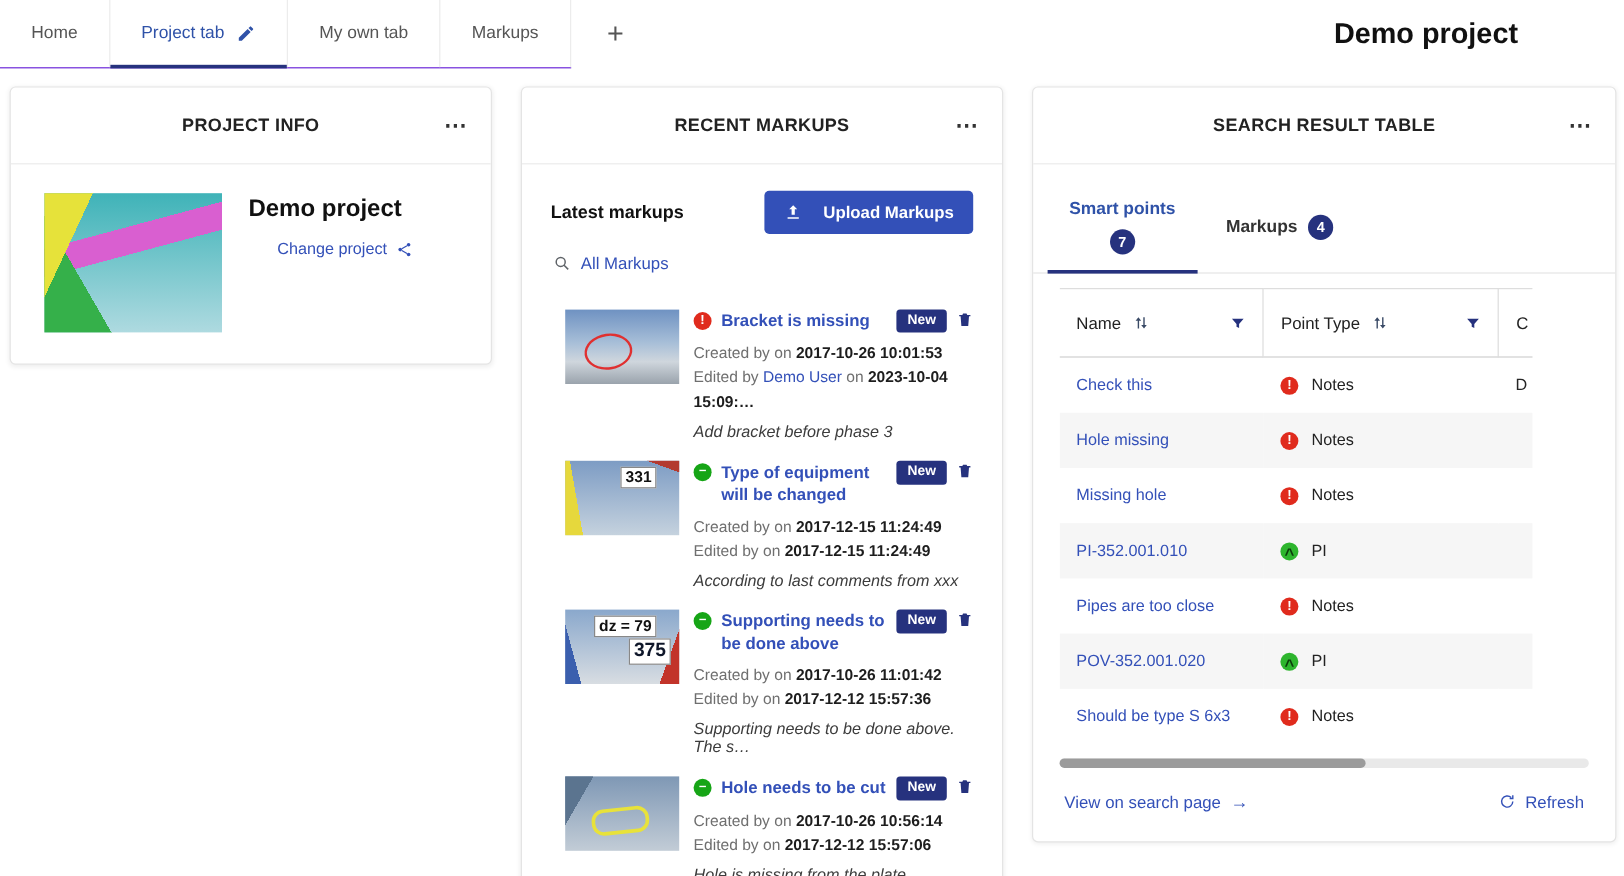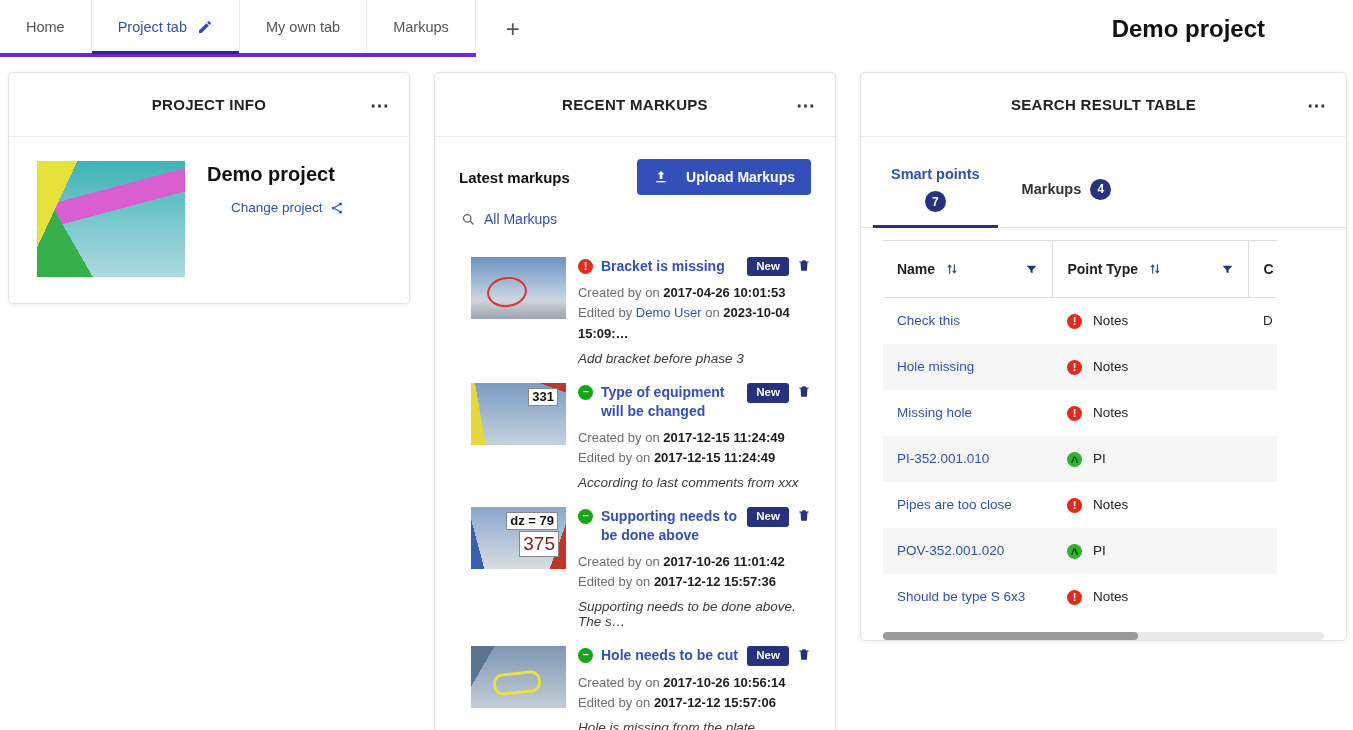--- a/index.html
+++ b/index.html
@@ -14,21 +14,21 @@
   *{box-sizing:border-box;}
   body{
     margin:0;width:1353px;height:730px;overflow:hidden;
     font-family:"Liberation Sans",sans-serif;background:#fff;color:var(--text);
   }
   .he:empty{display:none;}
   svg{display:block;}
 
   
   .topbar{display:flex;align-items:stretch;height:57px;}
-  .tabs{display:flex;border-bottom:4px solid #6d28d9;}
+  .tabs{display:flex;border-bottom:1px solid #6d28d9;}
   .tab{display:flex;align-items:center;gap:10px;padding:0 26px;font-size:14.5px;color:#555;
        border-right:1px solid #ececec;cursor:pointer;position:relative;white-space:nowrap;}
   .tab.active{color:#2f52a8;}
   .tab.active::after{content:"";position:absolute;left:0;right:0;bottom:-1px;height:3px;background:var(--navy);}
   .add-tab{display:flex;align-items:center;padding:0 30px;font-size:24px;color:#555;cursor:pointer;font-weight:300;}
   .topbar-title{margin-left:auto;margin-right:88px;align-self:center;font-size:24px;font-weight:700;color:#111;}
 
   
   .main{display:flex;gap:24px;padding:15px 6px 0 8px;align-items:flex-start;}
   .card{background:#fff;border:1px solid var(--border);border-radius:5px;box-shadow:0 1px 4px rgba(0,0,0,.07);width:430px;}
@@ -69,24 +69,24 @@
   .rm-thumb.t1::after{content:"";position:absolute;left:16px;top:20px;width:36px;height:26px;
     border:2px solid #e03030;border-radius:50%;transform:rotate(-8deg);}
   .rm-thumb.t2{background:linear-gradient(80deg,#e6d83c 0 14%,transparent 14%),
     linear-gradient(200deg,#b33a30 0 10%,transparent 10%),linear-gradient(180deg,#7d9cc4,#c5d2de);}
   .rm-thumb.t3{background:linear-gradient(75deg,#3b5fae 0 12%,transparent 12%),
     linear-gradient(290deg,#c2342a 0 14%,transparent 14%),linear-gradient(180deg,#8aa8cc,#d8dde2);}
   .rm-thumb.t4{background:linear-gradient(120deg,#5b748f 0 18%,transparent 18%),
     linear-gradient(180deg,#7f98b5,#c2ccd6);}
   .rm-thumb.t4::after{content:"";position:absolute;left:22px;top:26px;width:42px;height:16px;
     border:3px solid #e8e23a;border-radius:10px;transform:rotate(-6deg);}
-  .thumb-label{position:absolute;top:5px;right:8px;background:#fff;border:1px solid #888;color:#111;
+  .thumb-label{position:absolute;top:5px;right:19px;background:#fff;border:1px solid #888;color:#111;
     font-size:13px;font-weight:700;padding:0 3px;line-height:1.25;}
-  .thumb-label2{position:absolute;top:24px;right:7px;background:#fff;border:1px solid #888;color:#7f1d1d;
-    font-size:19px;font-weight:400;padding:0 3px;line-height:1.25;}
+  .thumb-label2{position:absolute;top:24px;right:7px;background:#fff;border:1px solid #888;color:#0f172a;
+    font-size:16px;font-weight:700;padding:0 3px;line-height:1.25;}
   .rm-content{flex:1;min-width:0;}
   .rm-title-row{display:flex;align-items:flex-start;gap:8px;}
   .dot{width:15px;height:15px;border-radius:50%;flex-shrink:0;display:flex;align-items:center;justify-content:center;
        color:#fff;font-weight:700;font-size:11px;margin-top:2px;line-height:1;}
   .dot[data-status="red"]{background:var(--red);}
   .dot[data-status="red"]::before{content:"!";}
   .dot[data-status="green"]{background:var(--green);}
   .dot[data-status="green"]::before{content:"–";margin-top:-2px;}
   .dot[data-status="pi"]{background:#2eb52e;}
   .dot[data-status="pi"]::before{content:"^";color:#0b3d0b;font-size:14px;font-weight:900;margin-top:5px;}
@@ -102,21 +102,21 @@
   
   .st-tabs{display:flex;gap:6px;padding:0 12px;border-bottom:1px solid var(--border);margin-top:14px;}
   .st-tab{display:flex;align-items:center;gap:9px;padding:15px 18px;font-size:14.5px;color:#333;
           position:relative;font-weight:600;cursor:pointer;}
   .st-tab.active{color:#2f52a8;flex-direction:column;}
   .st-tab.active::after{content:"";position:absolute;left:0;right:0;bottom:-1px;height:3px;background:var(--navy);}
   .tab-badge{background:var(--navy);color:#fff;min-width:21px;height:21px;border-radius:50%;
              display:flex;align-items:center;justify-content:center;font-size:12px;font-weight:700;}
   .st-wrap{margin:12px 0 0 22px;overflow:hidden;width:394px;}
   table{border-collapse:collapse;table-layout:fixed;width:600px;}
-  thead th{border:1px solid #ddd;border-left:none;height:57px;padding:0 14px;font-size:14px;font-weight:700;
+  thead th{border:1px solid #ddd;border-left:none;height:57px;padding:0 14px;font-size:14px;font-weight:400;
            color:#222;text-align:left;}
   thead th .th-inner{display:flex;align-items:center;gap:10px;}
   thead th .funnel{margin-left:auto;}
   th.c-name{width:170px;}
   th.c-type{width:196px;}
   th.c-extra{width:234px;}
   tbody td{height:46px;padding:0 14px;font-size:13.5px;}
   tbody tr:nth-child(even){background:#f6f6f6;}
   td .name-link{color:var(--blue);text-decoration:none;cursor:pointer;}
   td .type-cell{display:flex;align-items:center;gap:11px;color:#222;}
@@ -222,21 +222,21 @@
               <span class="rm-title">Bracket is missing</span>
               <span class="badge-new">New</span>
               <span class="trash">
                 <svg width="14" height="15" viewBox="0 0 24 24" fill="#26327e">
                     <path d="M6 7h12l-1.1 14H7.1L6 7zm3.5-4h5l1 2H20v2H4V5h4.5l1-2z"></path>
                   </svg>
               </span>
             </div>
             <div class="rm-meta">
               <span>Created by on</span>
-              <b>2017-04-26 10:01:53</b><br>
+              <b>2017-10-26 10:01:53</b><br>
               <span>Edited by</span>
               <span class="user he">Demo User</span>
               <span class="he">on</span>
               <b>2023-10-04 15:09:…</b>
             </div>
             <div class="rm-desc">Add bracket before phase 3</div>
           </div>
         </div>
 
         <div class="rm-item">
@@ -457,15 +457,30 @@
             <td></td>
           </tr>
         </tbody>
       </table>
     </div>
 
     <div class="st-scroll">
       <div class="st-scroll-thumb"></div>
     </div>
 
+    <div class="st-footer">
+      <div class="st-link">
+        <span>View on search page</span>
+        <span class="arrow-glyph">→</span>
+      </div>
+      <div class="st-link">
+        <span>
+          <svg width="14" height="14" viewBox="0 0 24 24" fill="none" stroke="#3350b8" stroke-width="2">
+              <path d="M20 12a8 8 0 1 1-2.3-5.7"></path>
+              <path d="M20 3v4.5h-4.5"></path>
+            </svg>
+        </span>
+        <span>Refresh</span>
+      </div>
+    </div>
   </div>
 
 </div>
 
 </body></html>

